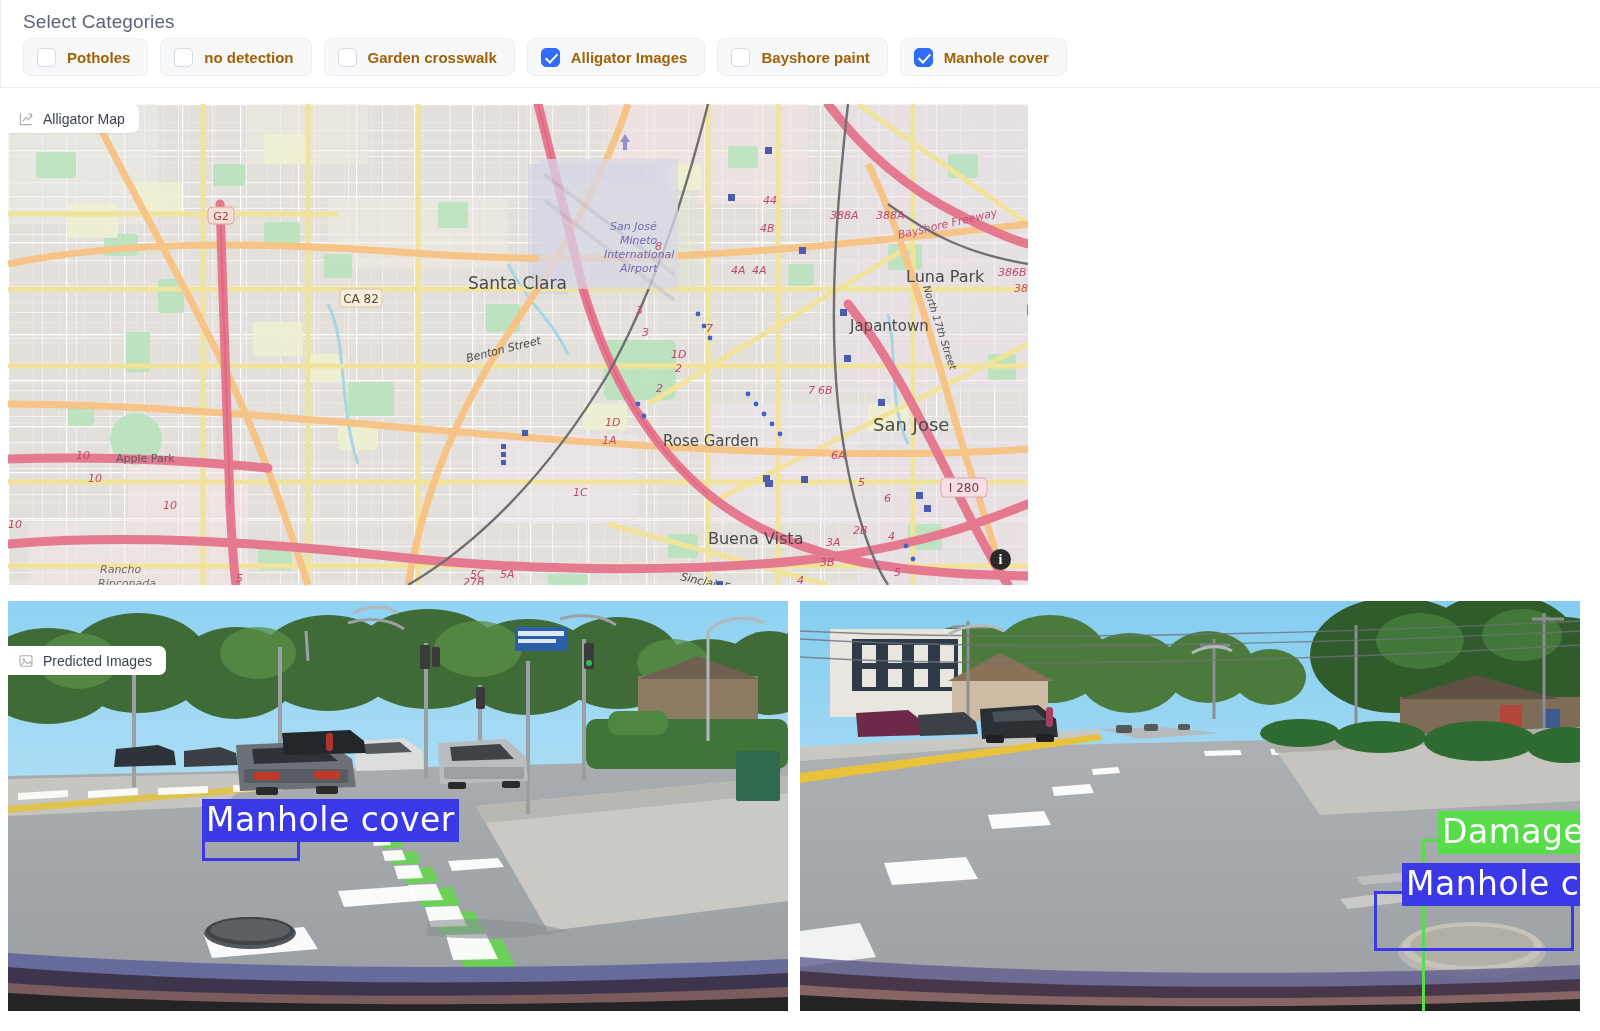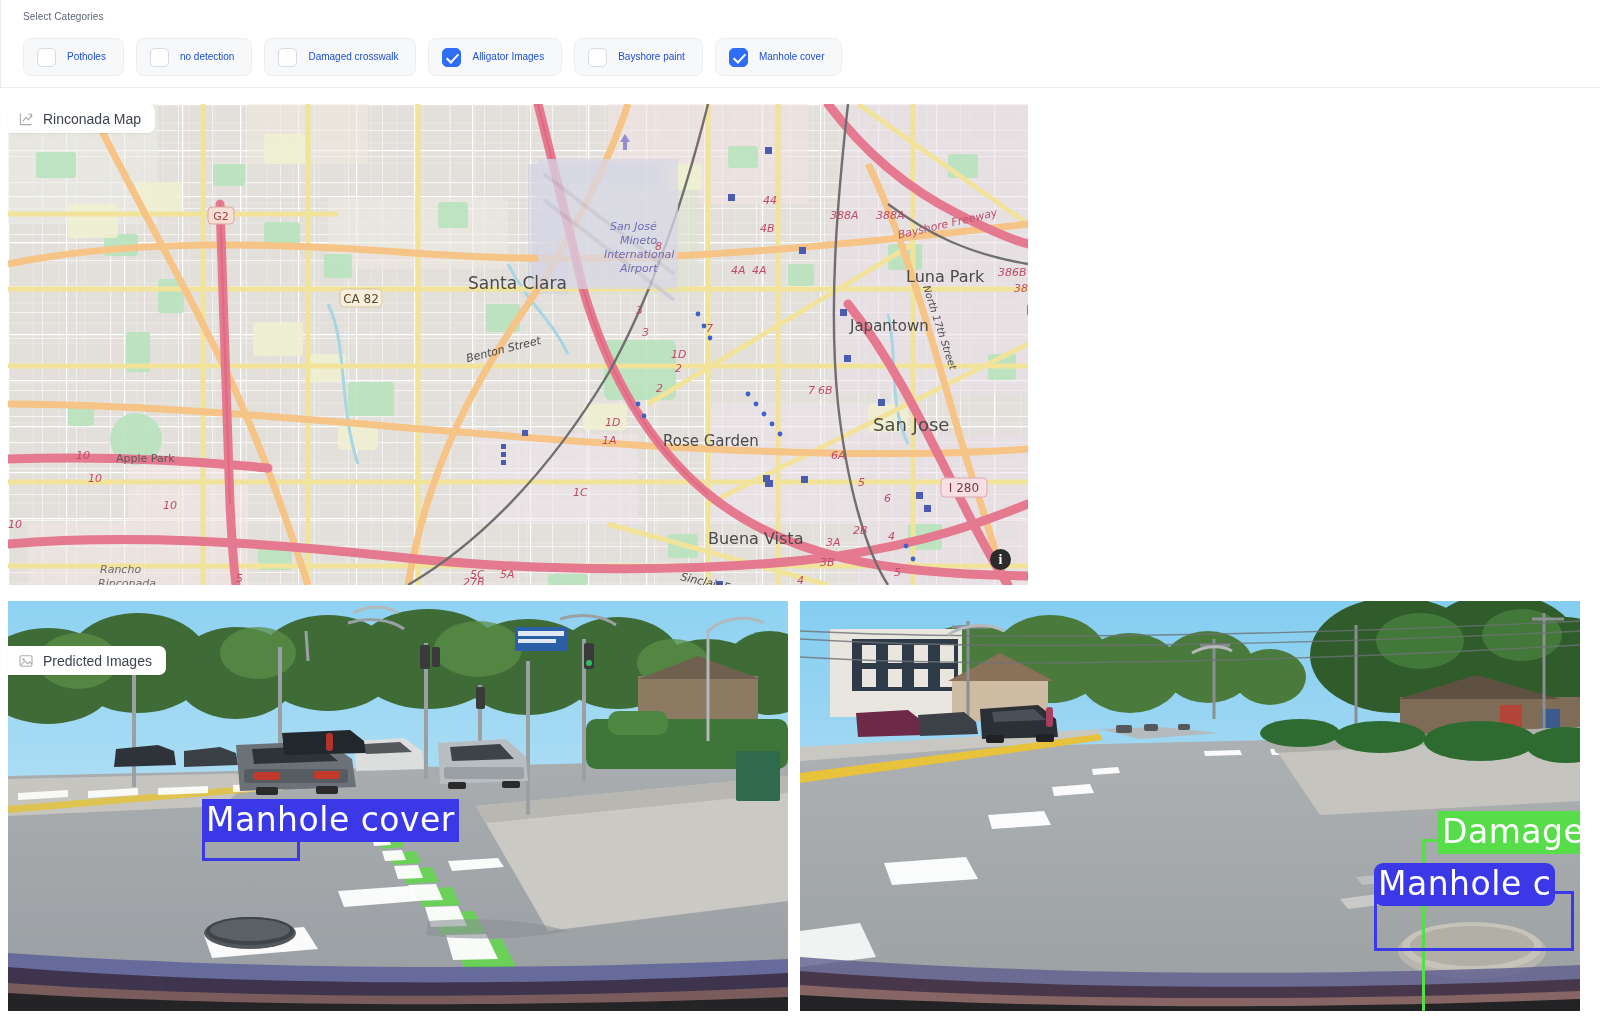--- a/index.html
+++ b/index.html
@@ -16,21 +16,21 @@
     position: absolute;
     left: 0; top: 0;
     width: 1600px; height: 88px;
     background: #ffffff;
     border-bottom: 1px solid #ececf0;
     border-left: 1px solid #ececf0;
   }
   .cat-title {
     position: absolute;
     left: 22px; top: 11px;
-    font-size: 10px;
+    font-size: 19px;
     color: #5b6478;
     letter-spacing: .1px;
   }
   .cat-row {
     position: absolute;
     left: 22px; top: 38px;
     display: flex;
     align-items: center;
     gap: 12px;
   }
@@ -61,23 +61,24 @@
   .cat-chip.on .box::after {
     content: "";
     position: absolute;
     left: 6px; top: 2.5px;
     width: 5px; height: 10px;
     border: solid #ffffff;
     border-width: 0 2.2px 2.2px 0;
     transform: rotate(43deg);
   }
   .cat-chip .lbl {
-    font-size: 10px;
-    color: #1d4ed8;
+    font-size: 15px;
+    color: #a16207;
     line-height: 1;
+    font-weight: bold;
   }
 
   
   .map-card {
     position: absolute;
     left: 8px; top: 104px;
     width: 1020px; height: 481px;
     overflow: hidden;
     border-radius: 3px;
     background: #e9e5dc;
@@ -183,21 +184,21 @@
     </div>
 
 
     <div class="cat-chip">
       <span class="box"></span>
       <span class="lbl">no detection</span>
     </div>
 
     <div class="cat-chip">
       <span class="box"></span>
-      <span class="lbl">Damaged crosswalk</span>
+      <span class="lbl">Garden crosswalk</span>
     </div>
 
     <div class="cat-chip on">
       <span class="box"></span>
       <span class="lbl">Alligator Images</span>
     </div>
 
     <div class="cat-chip">
       <span class="box"></span>
       <span class="lbl">Bayshore paint</span>
@@ -473,21 +474,21 @@
 
   <div class="map-info">i</div>
 </div>
 
 <div class="map-badge">
   <svg class="badge-ico" viewBox="0 0 20 20">
     <path d="M3 3 v14 h14" fill="none" stroke="#666" stroke-width="1.4"></path>
     <path d="M6 13 L10 8 L13 11 L17 5" fill="none" stroke="#666" stroke-width="1.4"></path>
     <path d="M13 4 h4 v4" fill="none" stroke="#666" stroke-width="1.4"></path>
   </svg>
-  <span class="badge-lbl">Rinconada Map</span>
+  <span class="badge-lbl">Alligator Map</span>
 </div>
 
 <div class="img-strip">
 
   <div class="pred-img">
     <svg class="scene" viewBox="0 0 780 410" preserveAspectRatio="none">
       <defs>
         <linearGradient id="sky1" x1="0" y1="0" x2="0" y2="1">
           <stop offset="0" stop-color="#8fd2f2"></stop>
             <stop offset="1" stop-color="#cfeaf7"></stop>
@@ -780,21 +781,21 @@
       <path d="M0 356 C200 372 480 378 780 364 L780 410 L0 410 z" fill="#5f5e8f" opacity=".8"></path>
       <path d="M0 370 C200 386 480 392 780 378 L780 410 L0 410 z" fill="#453243" opacity=".9"></path>
       <path d="M0 384 C200 398 480 402 780 390 L780 410 L0 410 z" fill="#96706a" opacity=".8"></path>
       <path d="M0 394 C200 406 480 410 780 398 L780 410 L0 410 z" fill="#232325"></path>
     </svg>
 
     <div class="det-box green" style="left:622px; top:238px; width:220px; height:175px;"></div>
     <div class="det-lbl green" style="left:638px; top:210px;">Damaged</div>
 
     <div class="det-box" style="left:574px; top:290px; width:200px; height:60px;"></div>
-    <div class="det-lbl" style="left:574px; top:262px;border-radius:9px;">Manhole c</div>
+    <div class="det-lbl" style="left:602px; top:262px;">Manhole c</div>
   </div>
 
 </div>
 
 <div class="images-badge">
   <svg class="badge-ico" viewBox="0 0 20 20">
     <rect x="2.5" y="3.5" width="15" height="13" rx="2" fill="none" stroke="#666" stroke-width="1.4"></rect>
     <circle cx="7" cy="8" r="1.5" fill="#666"></circle>
     <path d="M4 15 L8.5 10 L12 13.5 L14.5 11 L17 14" fill="none" stroke="#666" stroke-width="1.4"></path>
   </svg>

